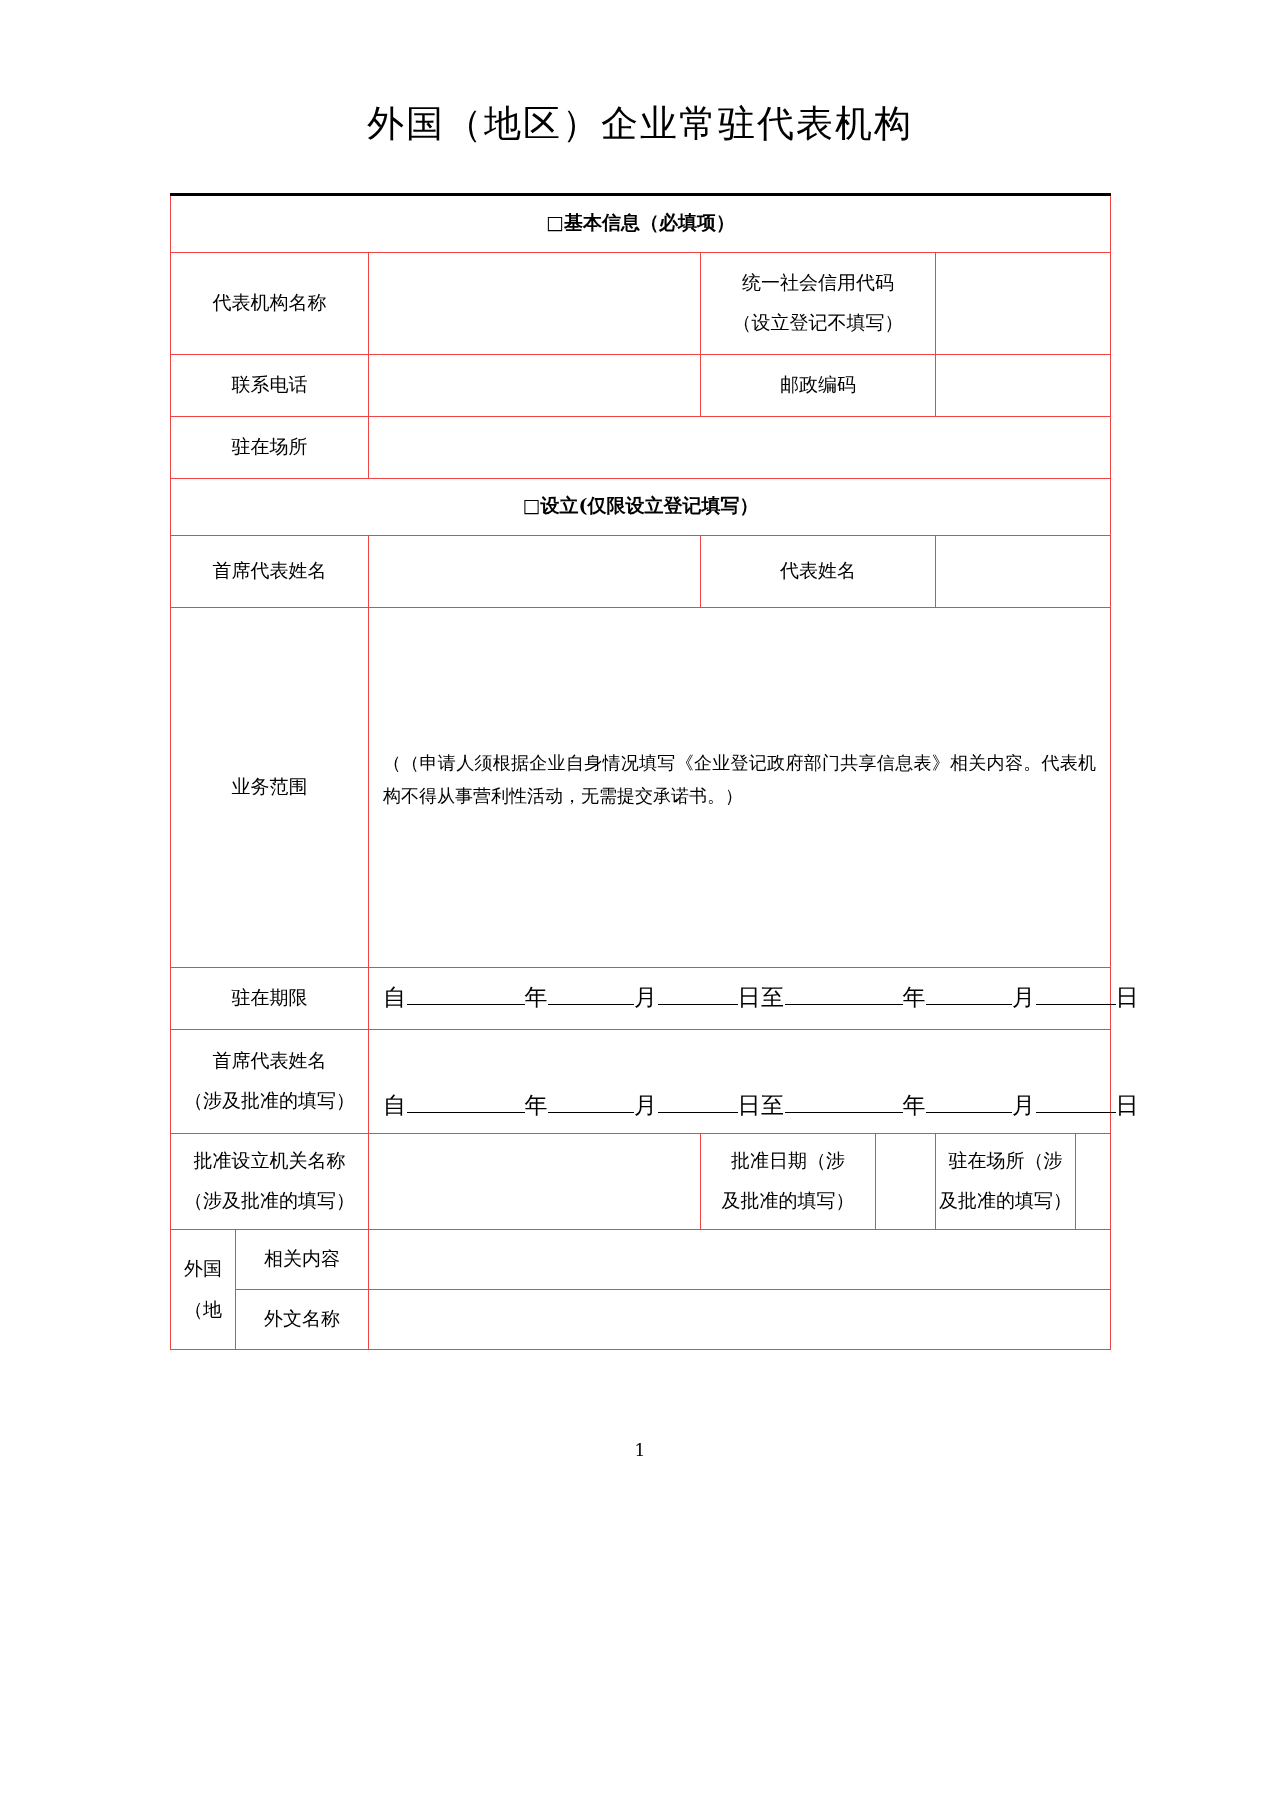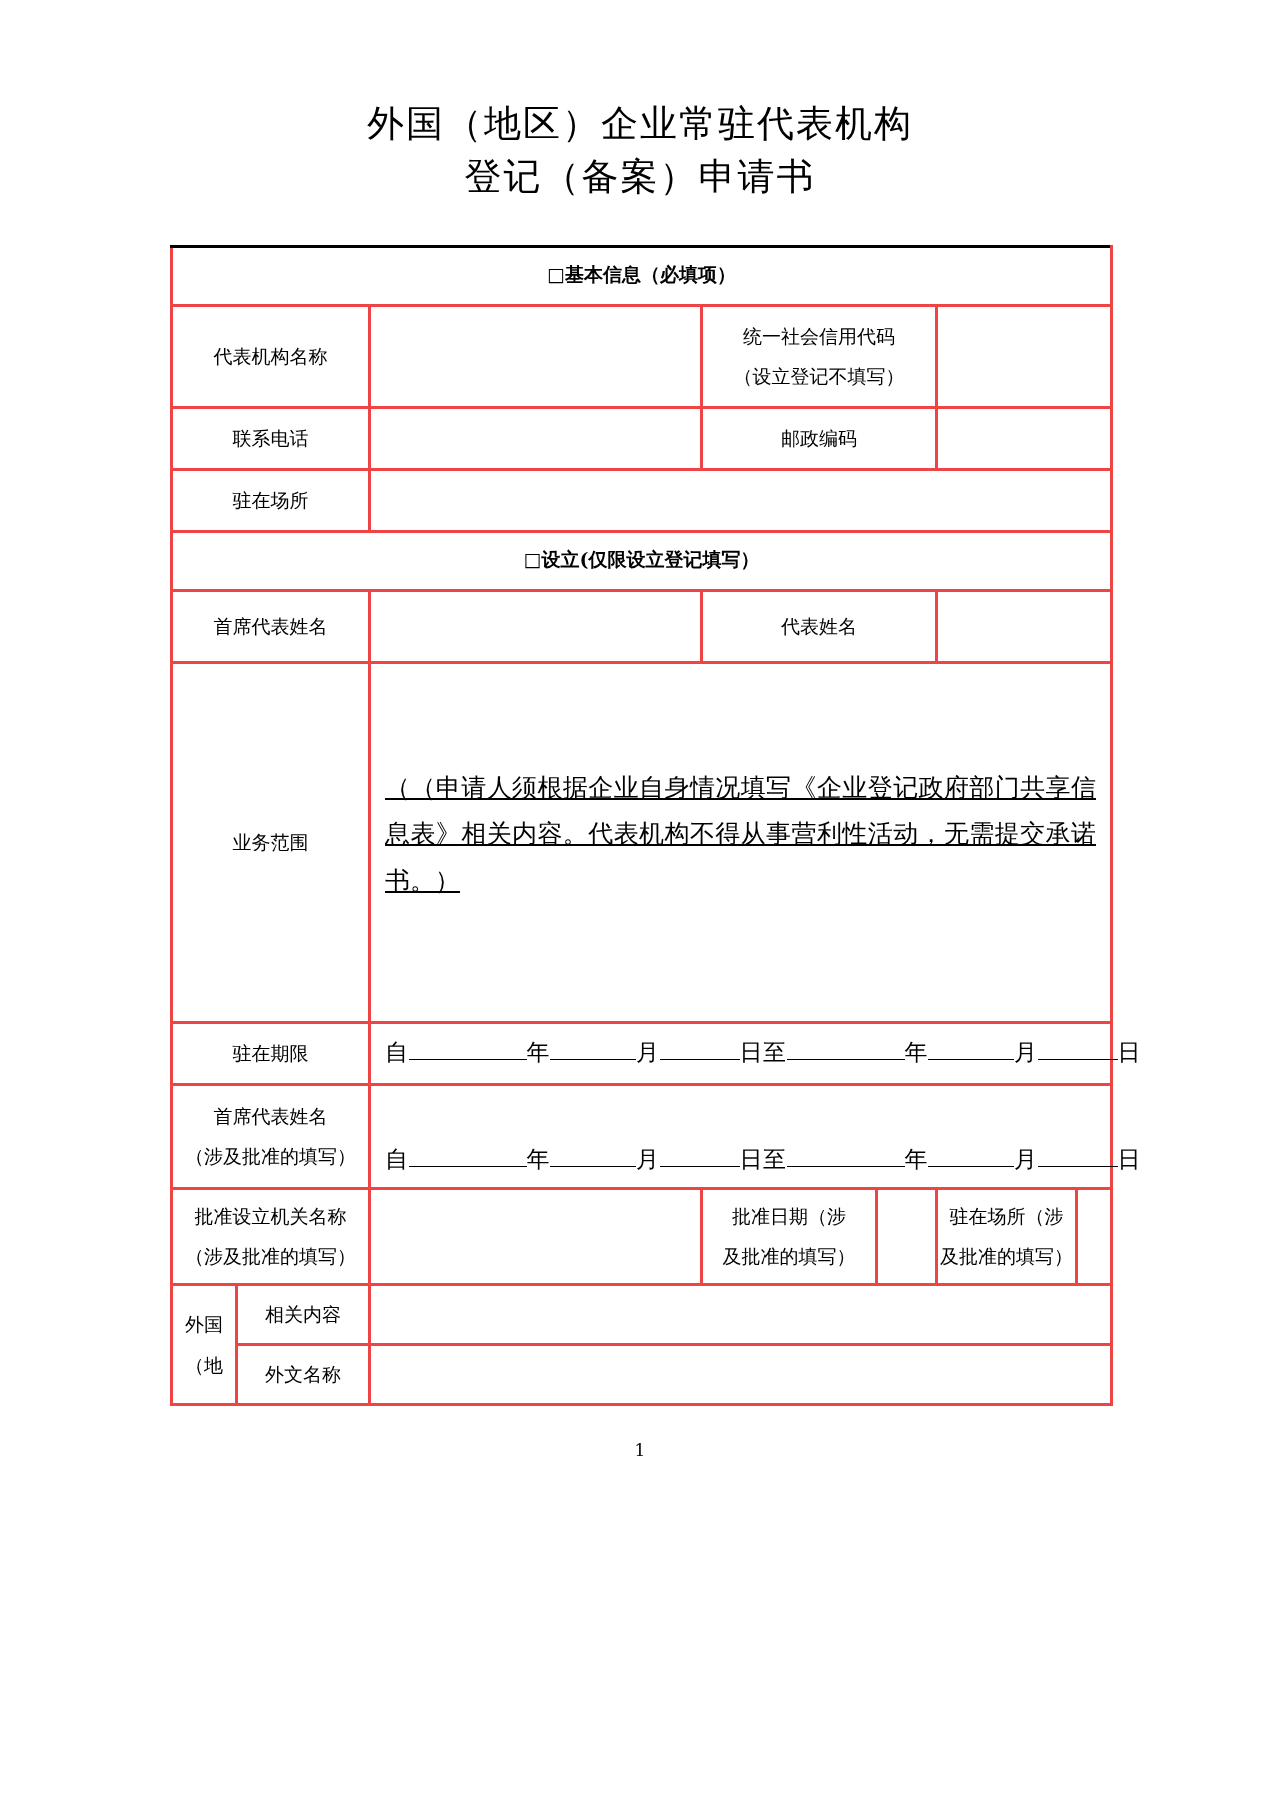--- a/index.html
+++ b/index.html
@@ -41,21 +41,21 @@
     margin: 0 auto;
     width: 940px;
     padding-top: 42px;
   }
   table.form {
     width: 940px;
     border-collapse: collapse;
     table-layout: fixed;
   }
   table.form td {
-    border: 3px solid #ef4444;
+    border: 1px solid #ef4444;
     padding: 0;
     vertical-align: middle;
     font-size: 19px;
     font-family: "DejaVu Serif", "Liberation Serif", serif;
   }
 
   
   td.section-head {
     text-align: center;
     font-family: "DejaVu Sans", "Liberation Sans", sans-serif;
@@ -85,25 +85,24 @@
   td.edge-l { border-left: 3px solid #000; }
   td.edge-r { border-right: 3px solid #000; }
 
   .cellpad { padding: 8px 10px; }
 
   
   .scope-cell {
     vertical-align: bottom;
   }
   .scope-note {
-    font-size: 25px;
+    font-size: 18px;
     line-height: 1.85;
     padding: 0 14px 16px 14px;
     text-align: justify;
-    text-decoration: underline;
   }
 
   
   .dateline {
     font-size: 23px;
     padding: 10px 14px 12px 14px;
     white-space: nowrap;
     letter-spacing: 0.5px;
   }
   .ul-long { display: inline-block; width: 118px; border-bottom: 1px solid #000; }
@@ -129,21 +128,20 @@
     font-family: "DejaVu Serif", "Liberation Serif", serif;
   }
 </style>
 </head>
 <body>
 
 <div class="page">
 
   <div class="doc-title">
     <div class="line">外国（地区）企业常驻代表机构</div>
-    <div class="line">登记（备案）申请书</div>
   </div>
 
   <div class="form-wrap">
     <table class="form">
       <colgroup>
         <col style="width:65px">
         <col style="width:133px">
         <col style="width:332px">
         <col style="width:175px">
         <col style="width:60px">

